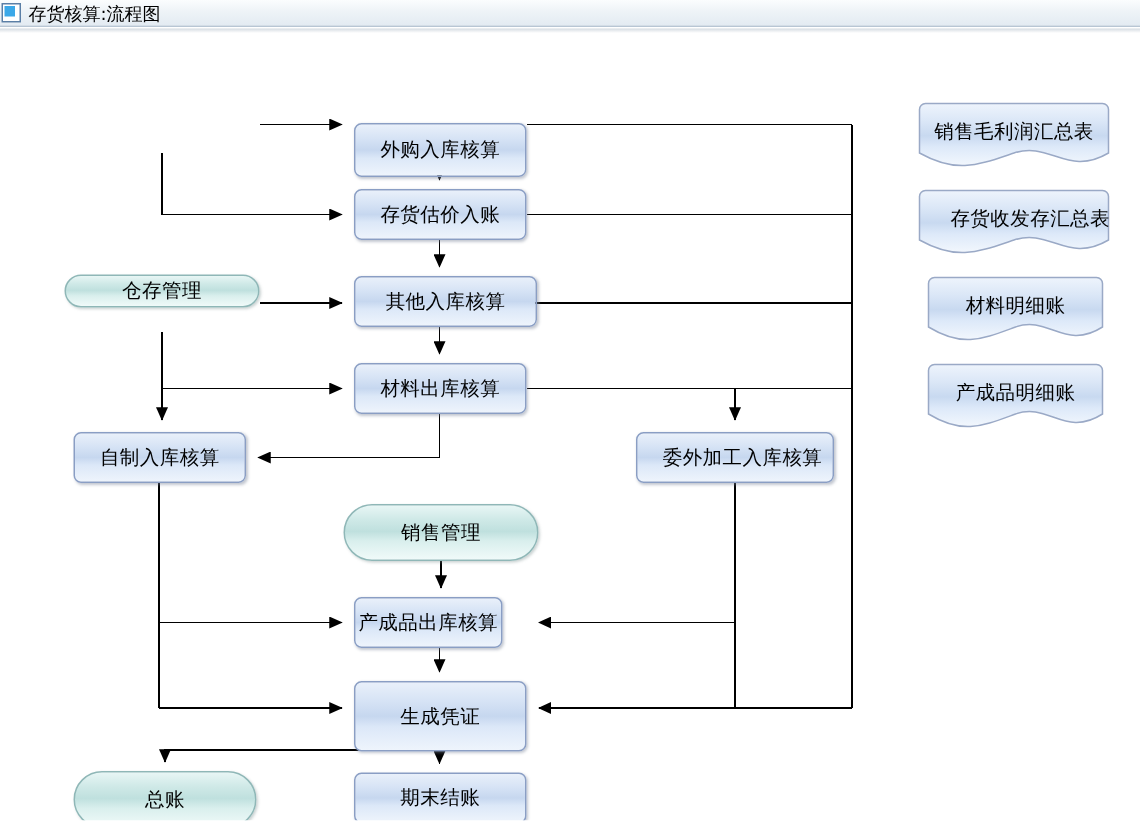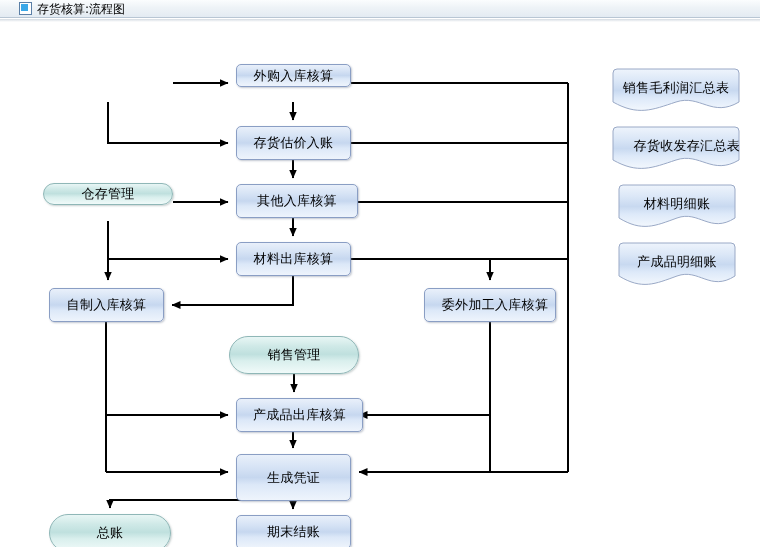--- a/index.html
+++ b/index.html
@@ -21,21 +21,21 @@
   
   .titlebar {
     position: absolute;
     left: 0; top: 0;
     width: 760px;
     height: 18px;
     background: linear-gradient(to bottom, #fbfdfe 0%, #eef3f7 45%, #e3ebf2 100%);
     border-bottom: 1px solid #b8c6d4;
     display: flex;
     align-items: center;
-    padding-left: 19px;
+    padding-left: 1px;
     box-sizing: border-box;
   }
   .tb-icon {
     width: 11px;
     height: 11px;
     border: 1px solid #5b7fa6;
     background: #ffffff;
     position: relative;
     margin-right: 5px;
     flex: 0 0 auto;
@@ -195,21 +195,21 @@
 
         <path d="M293,410 L293,426" marker-end="url(#ah)"></path>
 
         <path d="M293,466 L293,478 L110,478 L110,486" marker-end="url(#ah)"></path>
 
         <path d="M293,466 L293,487" marker-end="url(#ah)"></path>
       </g>
     </svg>
 
 
-    <div class="node proc" style="left:236px; top:42px;  width:115px; height:23px;">
+    <div class="node proc" style="left:236px; top:60px;  width:115px; height:36px;">
       <span>外购入库核算</span>
     </div>
 
     <div class="node proc" style="left:236px; top:104px; width:115px; height:34px;">
       <span>存货估价入账</span>
     </div>
 
     <div class="node term" style="left:43px;  top:161px; width:130px; height:22px;">
       <span>仓存管理</span>
     </div>
@@ -227,21 +227,21 @@
     </div>
 
     <div class="node proc" style="left:424px; top:266px; width:132px; height:34px;padding-left:10px;">
       <span>委外加工入库核算</span>
     </div>
 
     <div class="node term" style="left:229px; top:314px; width:130px; height:38px;">
       <span>销售管理</span>
     </div>
 
-    <div class="node proc" style="left:236px; top:376px; width:127px; height:34px;">
+    <div class="node proc" style="left:236px; top:376px; width:99px; height:34px;">
       <span>产成品出库核算</span>
     </div>
 
     <div class="node proc" style="left:236px; top:432px; width:115px; height:47px;">
       <span>生成凭证</span>
     </div>
 
     <div class="node term" style="left:49px;  top:492px; width:122px; height:38px;">
       <span>总账</span>
     </div>

